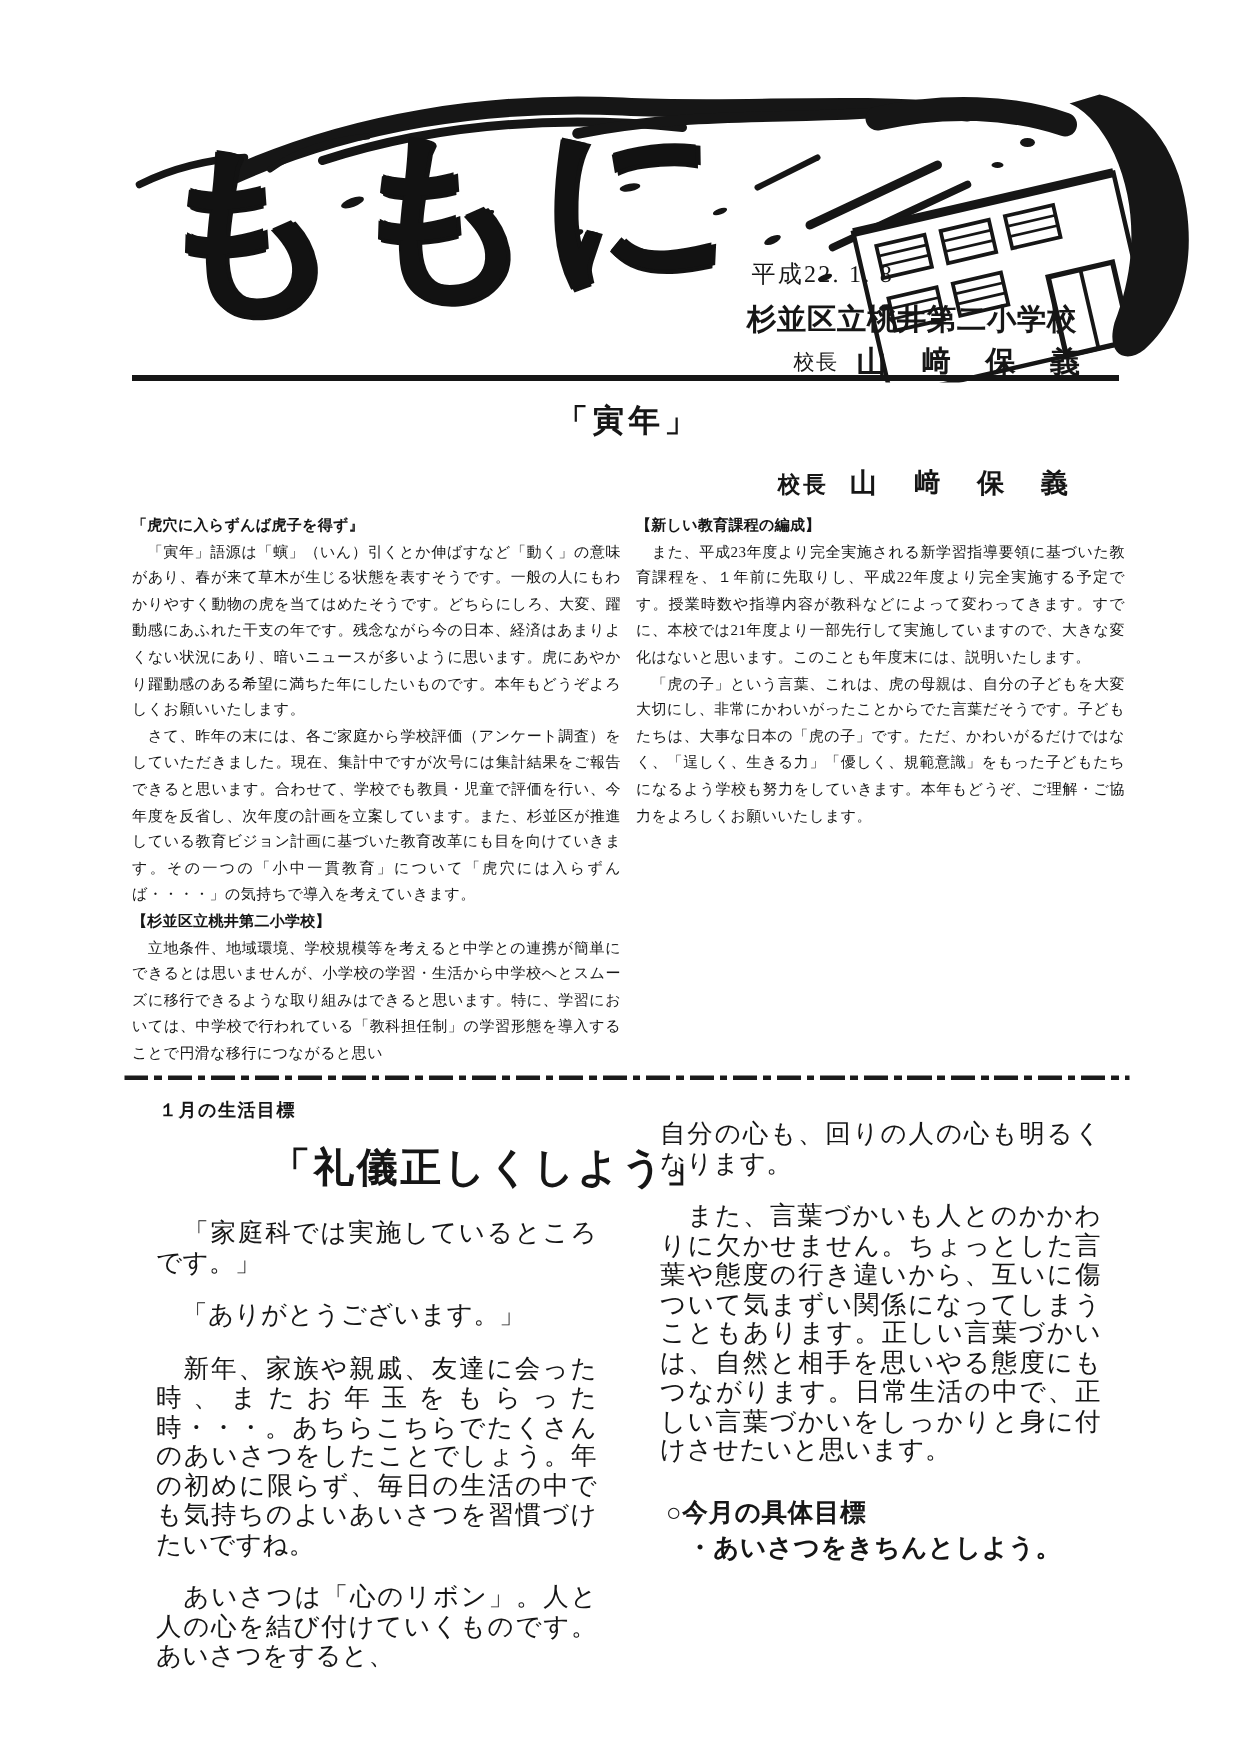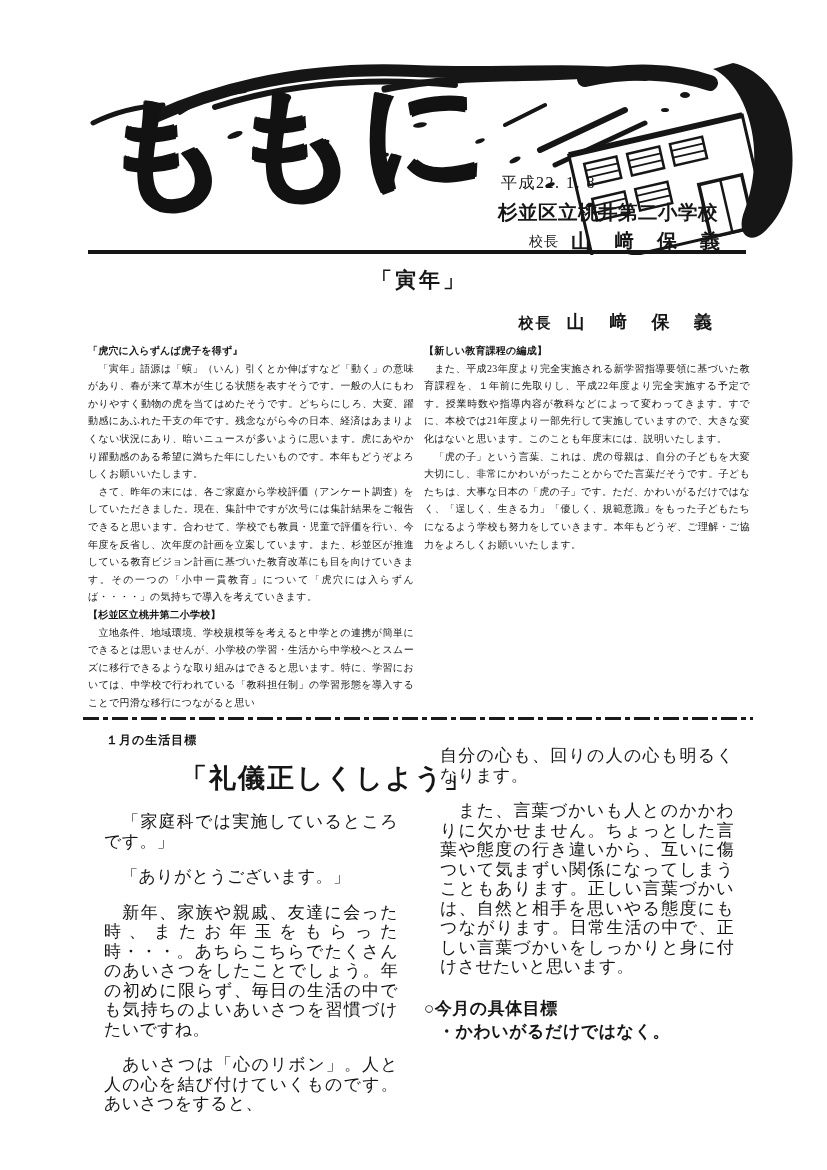--- a/index.html
+++ b/index.html
@@ -62,21 +62,21 @@
   .goal-heading{
     font-family:"Liberation Sans","DejaVu Sans",sans-serif;
     font-size:12px;font-weight:600;letter-spacing:1px;
     padding-left:18px;margin:2px 0 2px 0;
   }
   .goal-slogan{
     font-family:"Liberation Sans","DejaVu Sans",sans-serif;
     font-size:27px;font-weight:bold;letter-spacing:2px;
     padding-left:92px;margin:11px 0 6px 0;white-space:nowrap;
   }
-  .targets{margin-top:20px;font-family:"Liberation Sans","DejaVu Sans",sans-serif;}
+  .targets{margin-top:20px;font-family:"Liberation Sans","DejaVu Sans",sans-serif;margin-left:20px;}
   .targets-heading{font-size:17px;font-weight:bold;letter-spacing:0.5px;line-height:23px;}
   .target-item{font-size:17px;font-weight:bold;letter-spacing:0.5px;line-height:23px;padding-left:14px;}
 </style>
 </head>
 <body>
 
 <div class="page">
 
   <header class="masthead">
 
@@ -191,21 +191,21 @@
           <p>　「ありがとうございます。」</p>
           <p>　新年、家族や親戚、友達に会った時、またお年玉をもらった時・・・。あちらこちらでたくさんのあいさつをしたことでしょう。年の初めに限らず、毎日の生活の中でも気持ちのよいあいさつを習慣づけたいですね。</p>
           <p>　あいさつは「心のリボン」。人と人の心を結び付けていくものです。あいさつをすると、</p>
         </div>
 
         <div class="col">
           <p>自分の心も、回りの人の心も明るくなります。</p>
           <p>　また、言葉づかいも人とのかかわりに欠かせません。ちょっとした言葉や態度の行き違いから、互いに傷ついて気まずい関係になってしまうこともあります。正しい言葉づかいは、自然と相手を思いやる態度にもつながります。日常生活の中で、正しい言葉づかいをしっかりと身に付けさせたいと思います。</p>
           <div class="targets">
             <div class="targets-heading">○今月の具体目標</div>
-            <div class="target-item">・かわいがるだけではなく。</div>
+            <div class="target-item">・あいさつをきちんとしよう。</div>
 
           </div>
         </div>
       </div>
     </section>
 
   </div>
 
 </div>
 

